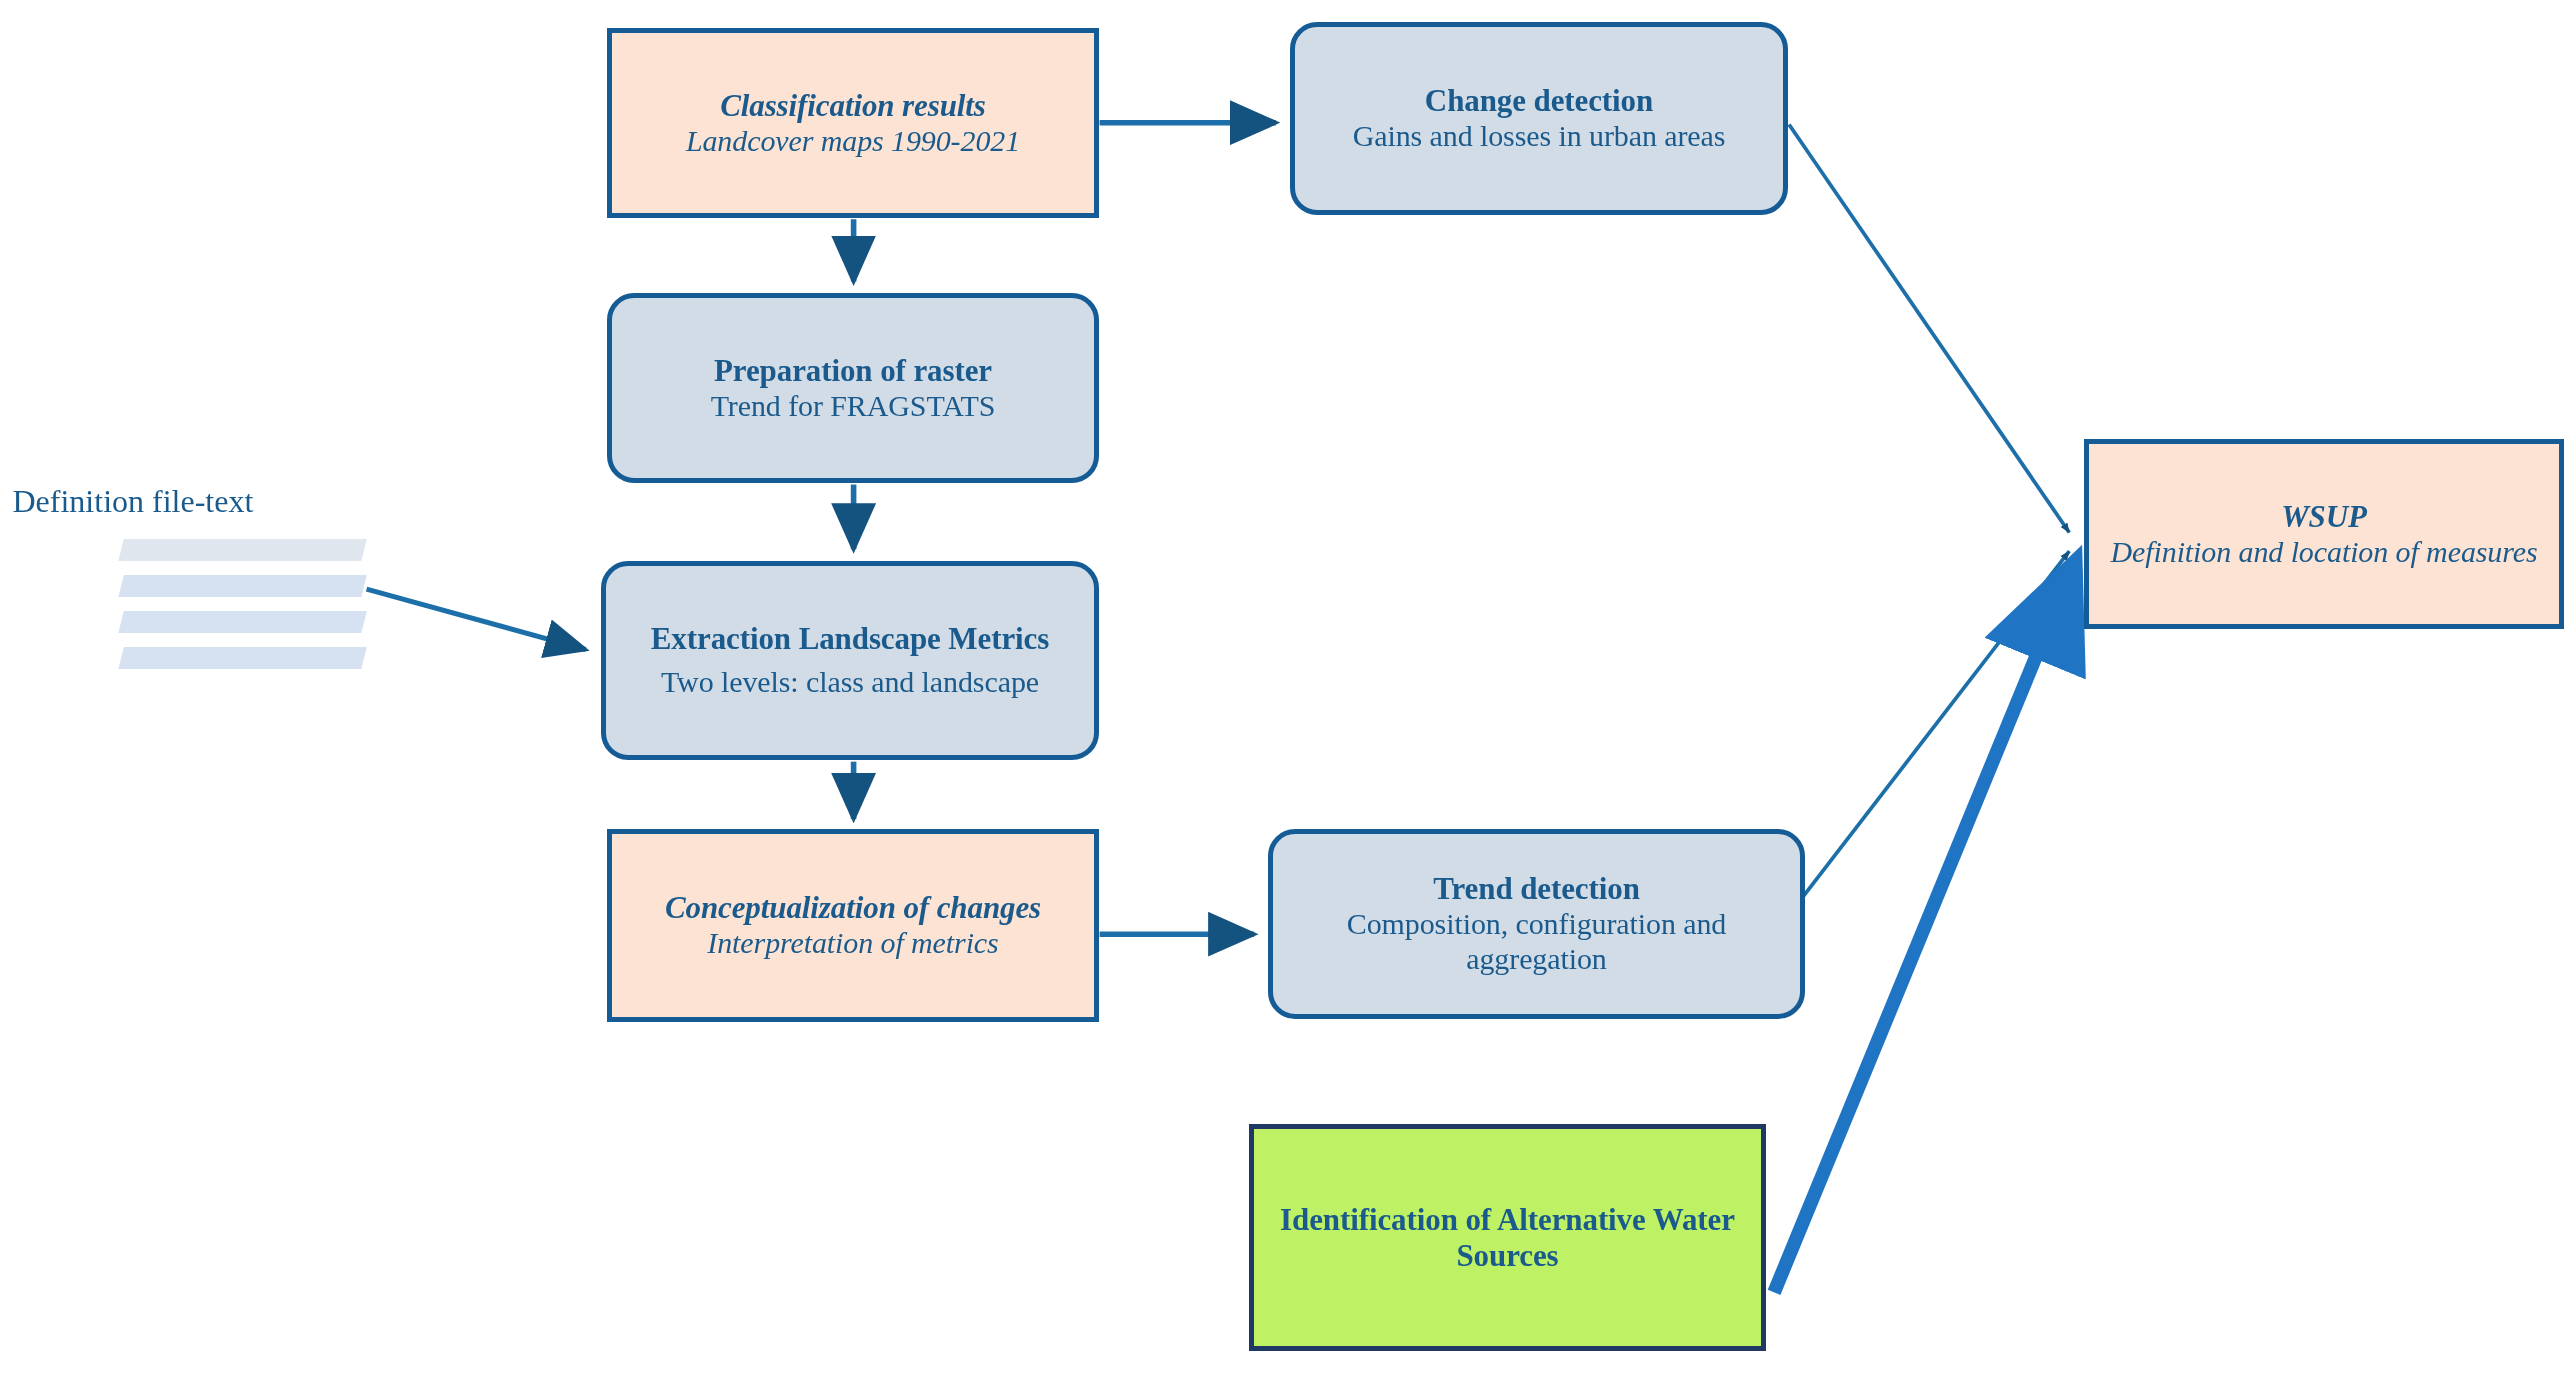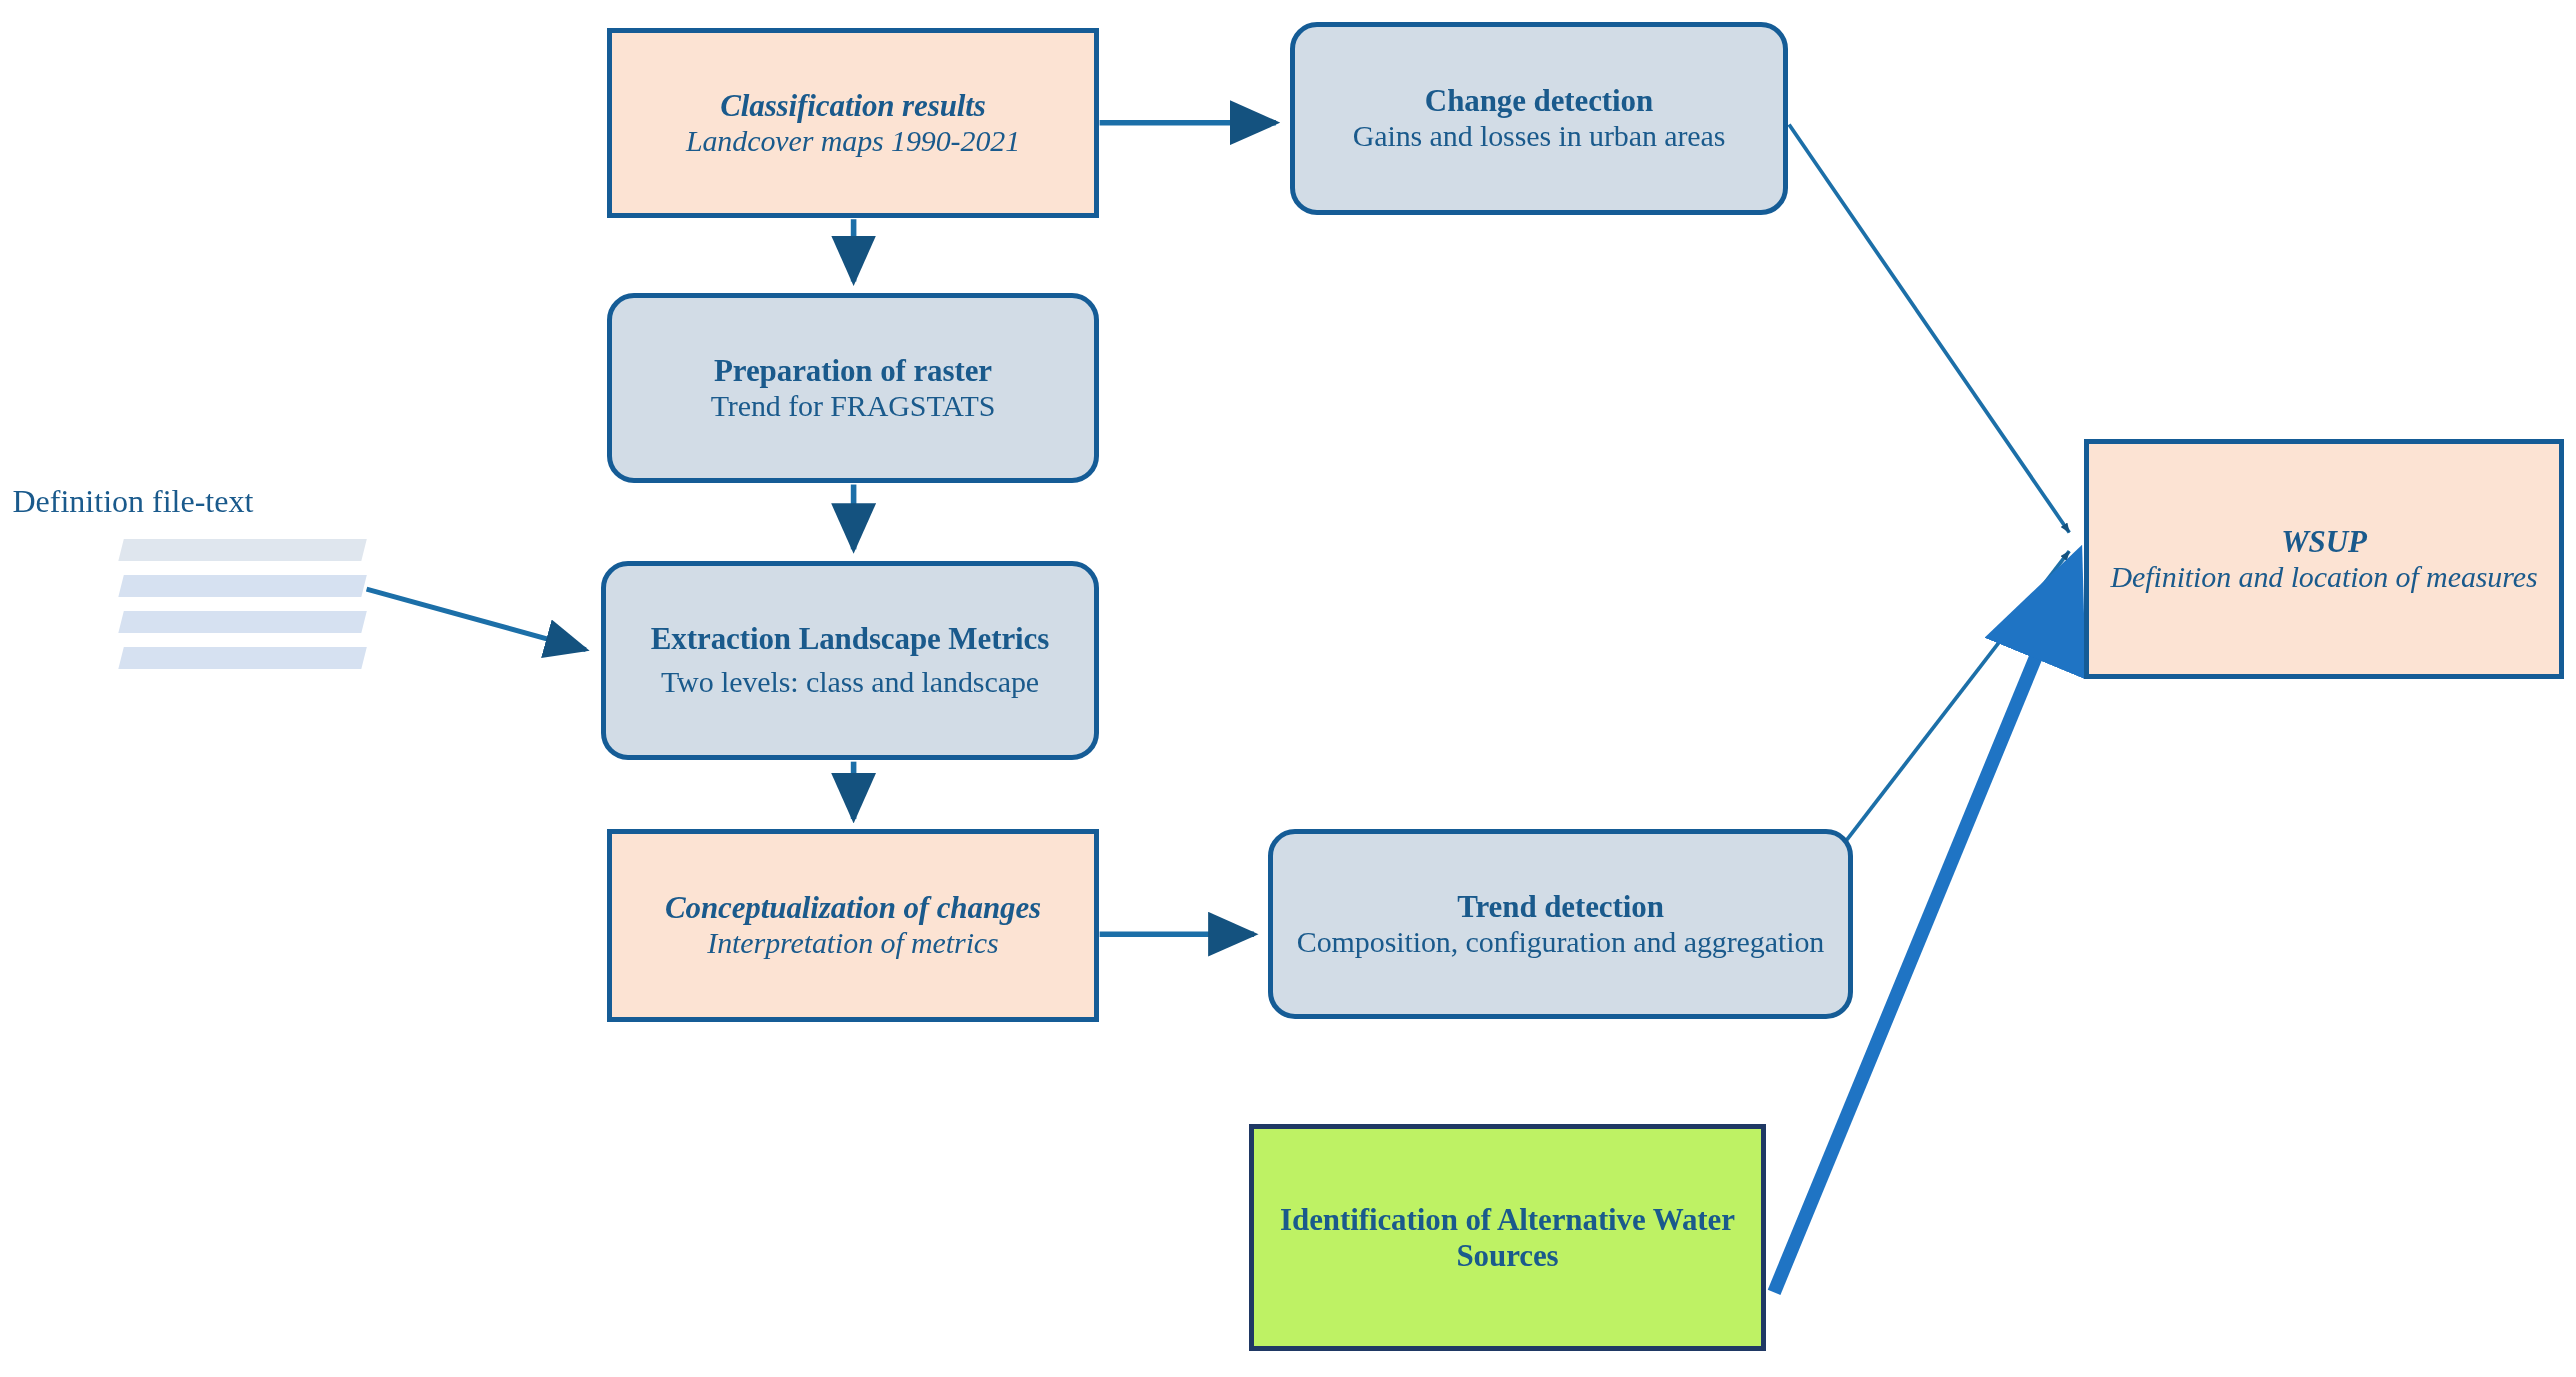--- a/index.html
+++ b/index.html
@@ -62,23 +62,23 @@
     border: 5.6px solid #1F3864;
     border-radius: 0;
   }
 
   
   #node-classification   { left: 607px;  top: 28px;   width: 492px;  height: 190px; }
   #node-change-detection { left: 1290px; top: 22px;   width: 498px;  height: 193px; }
   #node-preparation      { left: 607px;  top: 293px;  width: 492px;  height: 190px; text-align: center; }
   #node-extraction       { left: 601px;  top: 561px;  width: 498px;  height: 199px; }
   #node-conceptual       { left: 607px;  top: 829px; width: 492px;  height: 193px; }
-  #node-trend            { left: 1268px; top: 829px; width: 585px;  height: 190px; }
+  #node-trend            { left: 1268px; top: 829px; width: 537px;  height: 190px; }
   #node-identification   { left: 1249px; top: 1124px; width: 517px;  height: 227px; }
-  #node-wsup             { left: 2084px; top: 439px;  width: 480px;  height: 240px; }
+  #node-wsup             { left: 2084px; top: 439px;  width: 480px;  height: 190px; }
 
   #node-extraction .subtitle { margin-top: 8px; text-align: center; }
 
   
   #definition-label {
     position: absolute;
     left: 12.5px;
     top: 483px;
     font-size: 32px;
     color: #1A5A8C;

